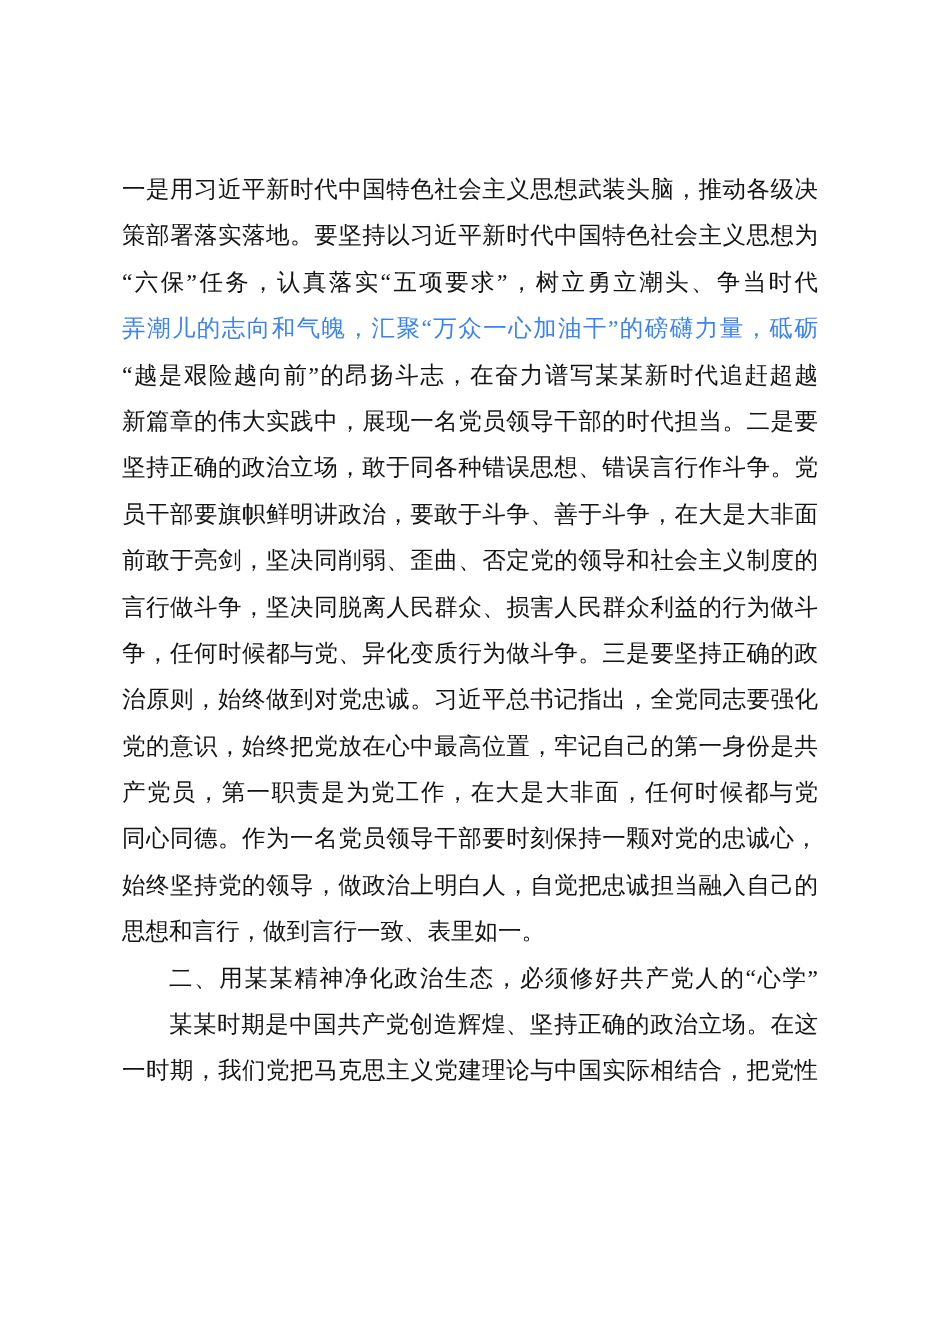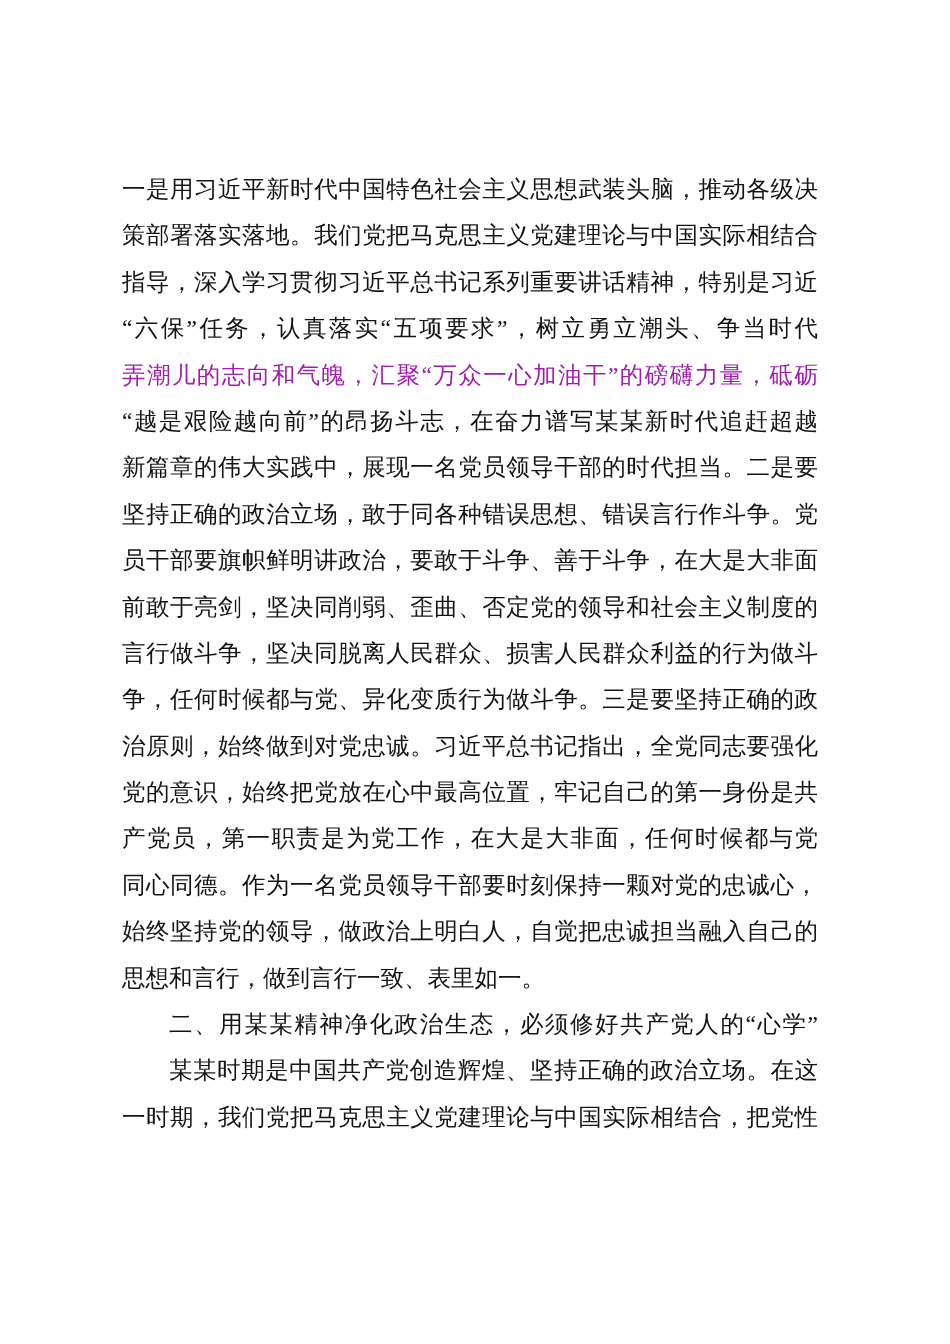--- a/index.html
+++ b/index.html
@@ -38,24 +38,23 @@
   .line.indent {
     text-indent: 2em;
   }
 </style>
 </head>
 <body>
 
 <div class="page">
   <div class="text-block" id="text-block">
       <div class="line" style="color: rgb(20, 20, 20);">一是用习近平新时代中国特色社会主义思想武装头脑，推动各级决</div>
-      <div class="line" style="color: rgb(20, 20, 20);">策部署落实落地。我们党把马克思主义党建理论与中国实际相结合</div>
-      <div class="line" style="color: rgb(20, 20, 20);">指导，深入学习贯彻习近平总书记系列重要讲话精神，特别是习近</div>
+      <div class="line" style="color: rgb(20, 20, 20);">策部署落实落地。要坚持以习近平新时代中国特色社会主义思想为</div>
       <div class="line" style="color: rgb(20, 20, 20);">“六保”任务，认真落实“五项要求”，树立勇立潮头、争当时代</div>
-      <div class="line" style="color: #a21caf;">弄潮儿的志向和气魄，汇聚“万众一心加油干”的磅礴力量，砥砺</div>
+      <div class="line" style="color: #3b82f6;">弄潮儿的志向和气魄，汇聚“万众一心加油干”的磅礴力量，砥砺</div>
       <div class="line" style="color: rgb(20, 20, 20);">“越是艰险越向前”的昂扬斗志，在奋力谱写某某新时代追赶超越</div>
       <div class="line" style="color: rgb(20, 20, 20);">新篇章的伟大实践中，展现一名党员领导干部的时代担当。二是要</div>
       <div class="line" style="color: rgb(20, 20, 20);">坚持正确的政治立场，敢于同各种错误思想、错误言行作斗争。党</div>
       <div class="line" style="color: rgb(20, 20, 20);">员干部要旗帜鲜明讲政治，要敢于斗争、善于斗争，在大是大非面</div>
       <div class="line" style="color: rgb(20, 20, 20);">前敢于亮剑，坚决同削弱、歪曲、否定党的领导和社会主义制度的</div>
       <div class="line" style="color: rgb(20, 20, 20);">言行做斗争，坚决同脱离人民群众、损害人民群众利益的行为做斗</div>
       <div class="line" style="color: rgb(20, 20, 20);">争，任何时候都与党、异化变质行为做斗争。三是要坚持正确的政</div>
       <div class="line" style="color: rgb(20, 20, 20);">治原则，始终做到对党忠诚。习近平总书记指出，全党同志要强化</div>
       <div class="line" style="color: rgb(20, 20, 20);">党的意识，始终把党放在心中最高位置，牢记自己的第一身份是共</div>
       <div class="line" style="color: rgb(20, 20, 20);">产党员，第一职责是为党工作，在大是大非面，任何时候都与党</div>

